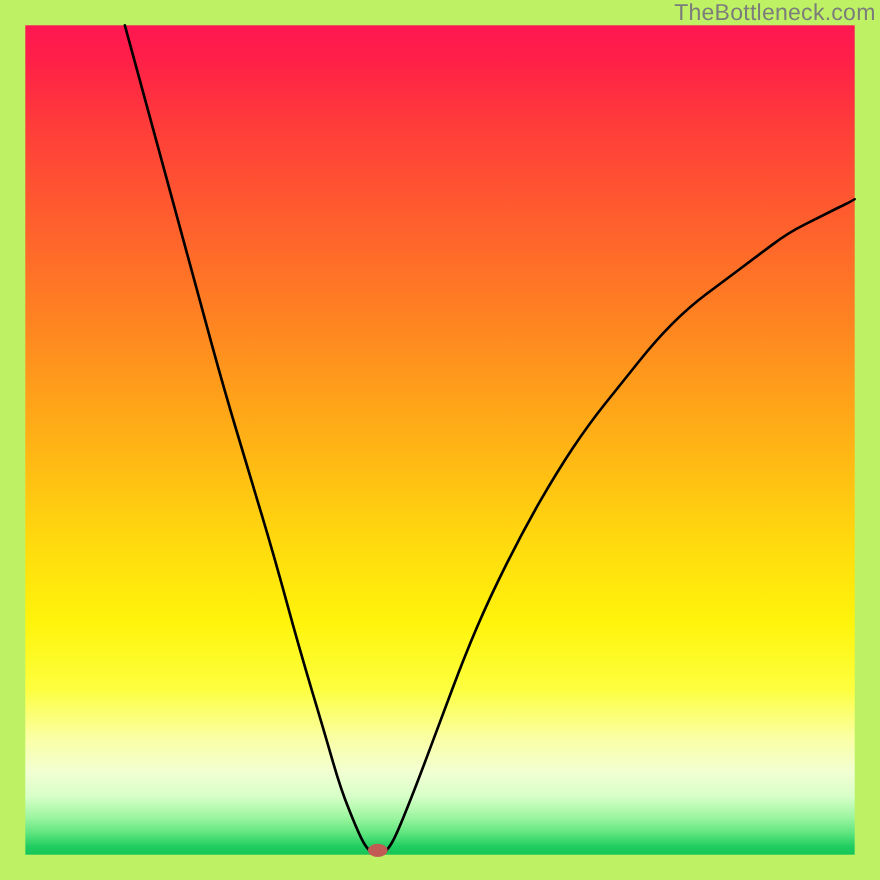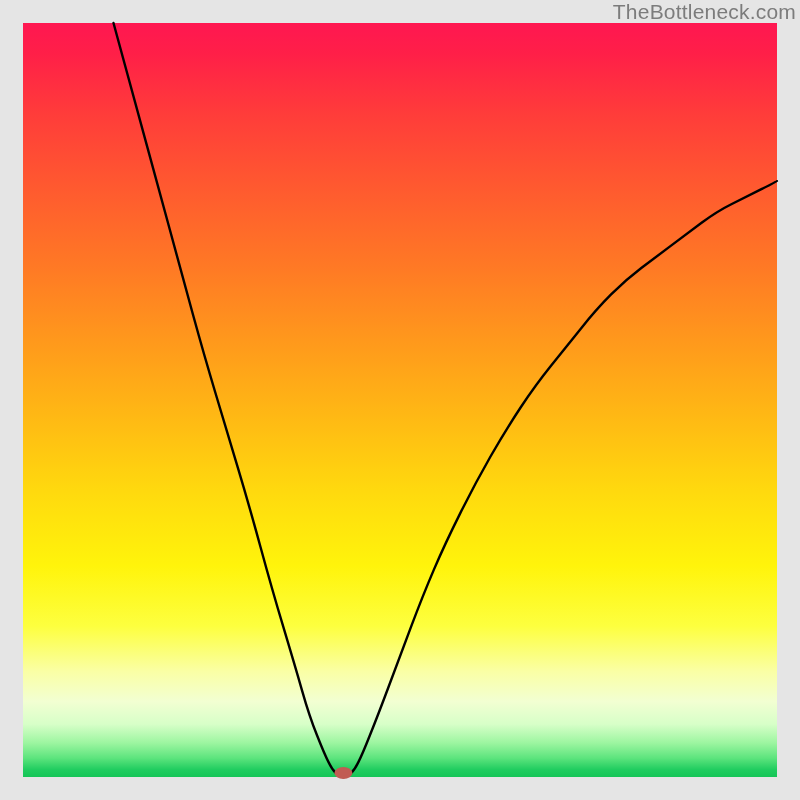--- a/index.html
+++ b/index.html
@@ -7,21 +7,21 @@
     padding: 0;
     width: 800px;
     height: 800px;
     background: #000;
     overflow: hidden;
     font-family: Arial, Helvetica, sans-serif;
   }
   .frame {
     position: absolute;
     inset: 0;
-    background: #e5e5e5;
+    background: #bef264;
   }
   .plot-area {
     position: absolute;
     left: 23px;
     top: 23px;
     width: 754px;
     height: 754px;
     
     background: linear-gradient(
       to bottom,

